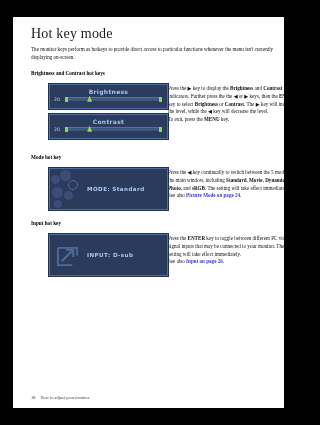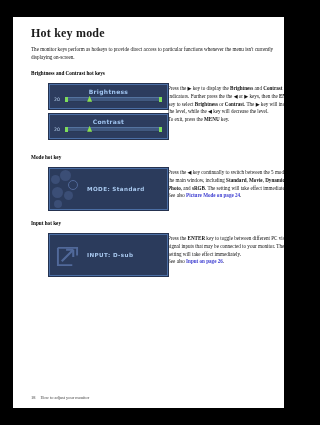--- a/index.html
+++ b/index.html
@@ -27,22 +27,22 @@
   .content {
     position: absolute;
     left: 18px;
     top: 10px;
     width: 268px;
   }
 
   
   .h1 {
     font-family: "Liberation Serif", serif;
-    font-size: 12px;
-    font-weight: 700;
+    font-size: 14px;
+    font-weight: 400;
     color: #1a1a1a;
     letter-spacing: .2px;
     margin: 0 0 6px 0;
     line-height: 13px;
   }
 
   .intro {
     font-size: 5.1px;
     line-height: 7.6px;
     color: #111;

